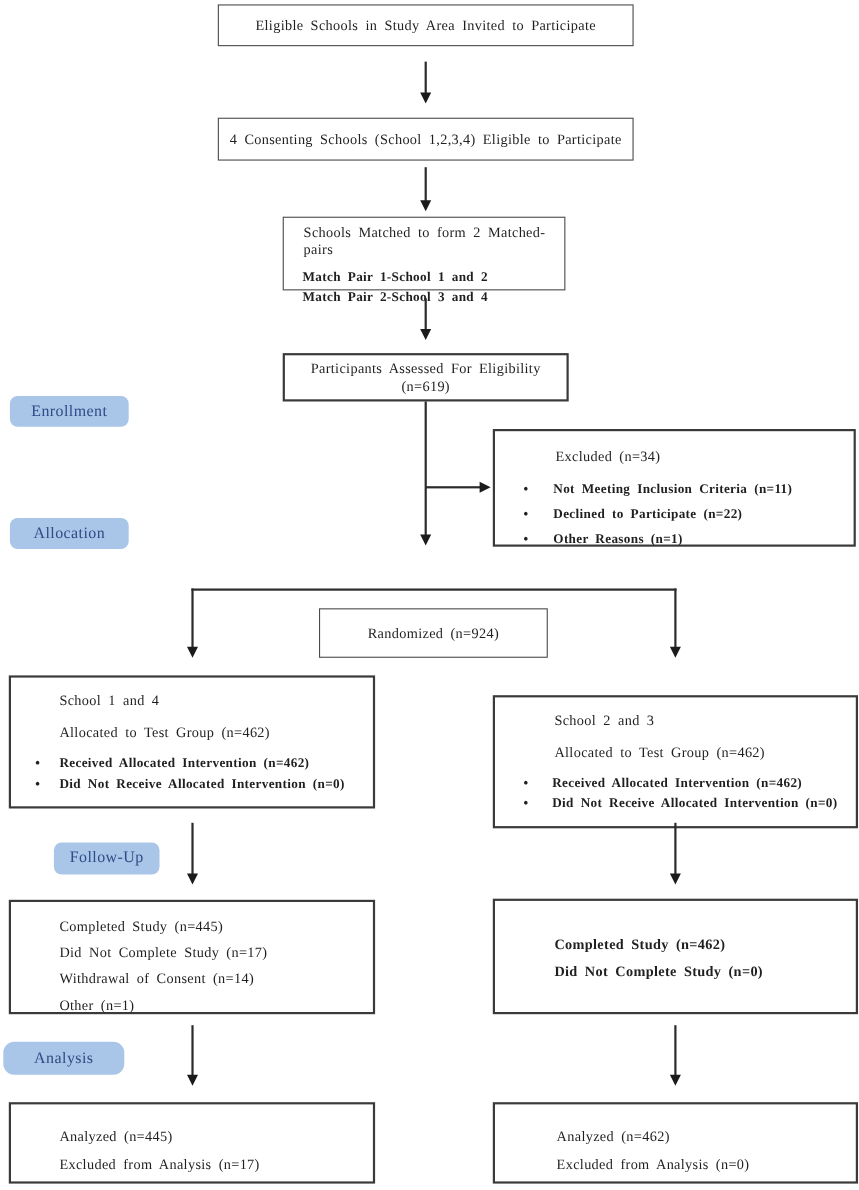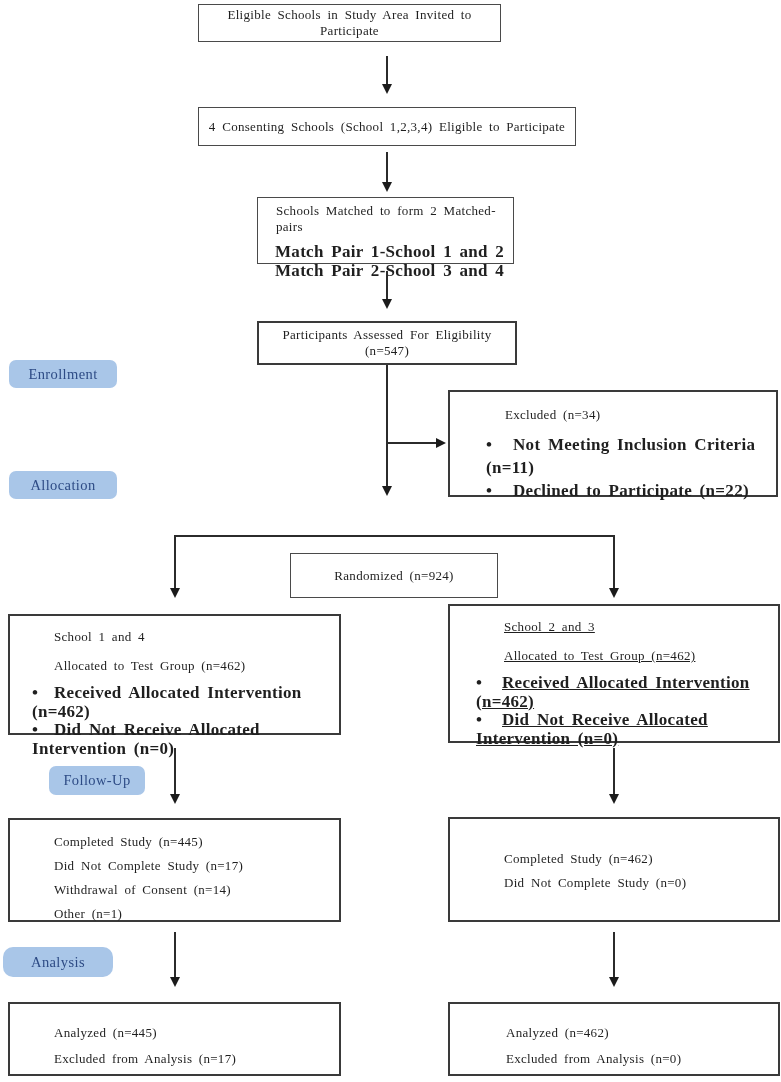--- a/index.html
+++ b/index.html
@@ -47,64 +47,64 @@
     border-left: 5px solid transparent;
     border-right: 5px solid transparent;
     border-top: 10px solid #1b1b1b;
   }
   .ah-right {
     position: absolute; width: 0; height: 0;
     border-top: 5px solid transparent;
     border-bottom: 5px solid transparent;
     border-left: 10px solid #1b1b1b;
   }
-  .bold { font-weight: bold; font-size: 17px; }
+  .bold { font-weight: bold; font-size: 12px; }
   .bul {
     position: relative;
     line-height: 18px;
   }
   .bul::before {
     content: "\2022";
     display: inline-block;
     font-weight: bold;
   }
   
   .matched-title { margin: 5px 0 0 18px; line-height: 16px; }
   .matched-pair { margin-left: 17px; line-height: 19px; }
   .matched-pair.first { margin-top: 7px; }
   
   .excl-title { margin: 14px 0 0 55px; line-height: 17px; }
   .excl-list { margin-top: 10px; }
-  .excl-list .bul { padding-left: 36px; line-height: 23px; }
+  .excl-list .bul { padding-left: 26px; line-height: 23px; }
   .excl-list .bul::before { width: 27px; }
   
   .grp-line1 { margin: 12px 0 0 44px; line-height: 17px; }
   .grp-line2 { margin: 12px 0 0 44px; line-height: 17px; }
   .grp-line1.r, .grp-line2.r { margin-left: 54px; }
   .grp-list { margin-top: 10px; }
   .grp-list .bul { padding-left: 22px; line-height: 18.5px; }
   .grp-list .bul::before { width: 22px; }
   .grp-list.r .bul { padding-left: 26px; }
   .grp-list.r .bul::before { width: 26px; }
   
   .fu-left-content { padding: 10px 0 0 44px; }
   .fu-left-content div { line-height: 24px; }
-  .fu-right-content { padding: 28px 16px 0 54px; }
+  .fu-right-content { padding: 28px 16px 0 54px; font-weight: bold; }
   .fu-right-content div { line-height: 24px; }
   .an-left-content { padding: 16px 0 0 44px; }
   .an-left-content div { line-height: 26px; }
   .an-right-content { padding: 16px 0 0 56px; }
   .an-right-content div { line-height: 26px; }
 </style>
 </head>
 <body>
 
 <div class="canvas">
 
-  <div class="box centered" style="left:198px; top:4px; width:303px; height:38px;font-family:Liberation Serif, serif;">
+  <div class="box centered" style="left:198px; top:4px; width:378px; height:38px;font-family:Liberation Serif, serif;">
     <span>Eligible Schools in Study Area Invited to Participate</span>
   </div>
 
   <div class="vline" style="left:386px; top:56px; height:30px;"></div>
   <div class="ah-down" style="left:382px; top:84px;"></div>
 
   <div class="box centered" style="left:198px; top:107px; width:378px; height:39px;">
     <span>4 Consenting Schools (School 1,2,3,4) Eligible to Participate</span>
   </div>
 
@@ -114,21 +114,21 @@
   <div class="box" style="left:257px; top:197px; width:257px; height:67px;">
     <div class="matched-title">Schools Matched to form 2 Matched-pairs</div>
     <div class="matched-pair first bold">Match Pair 1-School 1 and 2</div>
     <div class="matched-pair bold">Match Pair 2-School 3 and 4</div>
   </div>
 
   <div class="vline" style="left:386px; top:271px; height:29px;"></div>
   <div class="ah-down" style="left:382px; top:299px;"></div>
 
   <div class="box centered thick" style="left:257px; top:321px; width:260px; height:44px;">
-    <span>Participants Assessed For Eligibility (n=547)</span>
+    <span>Participants Assessed For Eligibility (n=619)</span>
   </div>
 
   <div class="stage" style="left:9px; top:360px; width:108px; height:28px;">
     <span>Enrollment</span>
   </div>
   <div class="stage" style="left:9px; top:471px; width:108px; height:28px;">
     <span>Allocation</span>
   </div>
   <div class="stage" style="left:8px; top:766px; width:96px; height:29px;margin-left:41px;">
     <span>Follow-Up</span>
@@ -141,20 +141,21 @@
   <div class="ah-down" style="left:382px; top:486px;"></div>
 
   <div class="hline" style="left:387px; top:442px; width:50px;"></div>
   <div class="ah-right" style="left:436px; top:438px;"></div>
 
   <div class="box thick" style="left:448px; top:390px; width:330px; height:107px;">
     <div class="excl-title">Excluded (n=34)</div>
     <div class="excl-list">
       <div class="bul bold">Not Meeting Inclusion Criteria (n=11)</div>
       <div class="bul bold">Declined to Participate (n=22)</div>
+      <div class="bul bold">Other Reasons (n=1)</div>
     </div>
   </div>
 
   <div class="hline" style="left:174px; top:535px; width:441px;"></div>
   <div class="vline" style="left:174px; top:535px; height:54px;"></div>
   <div class="ah-down" style="left:170px; top:588px;"></div>
   <div class="vline" style="left:613px; top:535px; height:54px;"></div>
   <div class="ah-down" style="left:609px; top:588px;"></div>
 
   <div class="box centered" style="left:290px; top:553px; width:208px; height:45px;">
@@ -163,21 +164,21 @@
 
   <div class="box thick" style="left:8px; top:614px; width:333px; height:121px;">
     <div class="grp-line1">School 1 and 4</div>
     <div class="grp-line2">Allocated to Test Group (n=462)</div>
     <div class="grp-list">
       <div class="bul bold">Received Allocated Intervention (n=462)</div>
       <div class="bul bold">Did Not Receive Allocated Intervention (n=0)</div>
     </div>
   </div>
 
-  <div class="box thick" style="left:448px; top:604px; width:332px; height:139px;text-decoration:underline;">
+  <div class="box thick" style="left:448px; top:632px; width:332px; height:121px;">
     <div class="grp-line1 r">School 2 and 3</div>
     <div class="grp-line2 r">Allocated to Test Group (n=462)</div>
     <div class="grp-list r">
       <div class="bul bold">Received Allocated Intervention (n=462)</div>
       <div class="bul bold">Did Not Receive Allocated Intervention (n=0)</div>
     </div>
   </div>
 
   <div class="vline" style="left:174px; top:748px; height:47px;"></div>
   <div class="ah-down" style="left:170px; top:794px;"></div>

